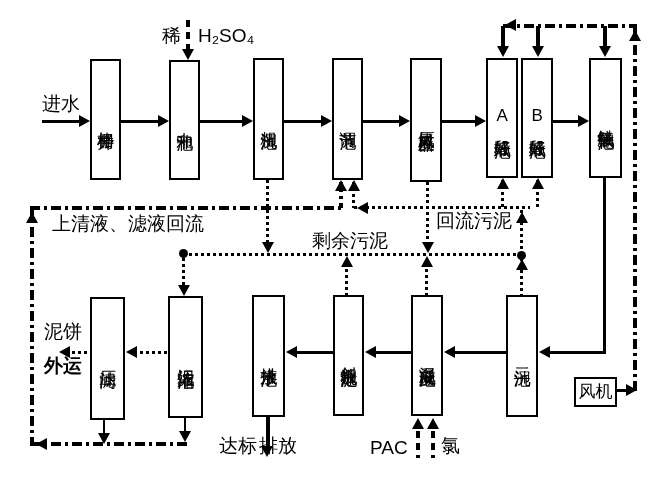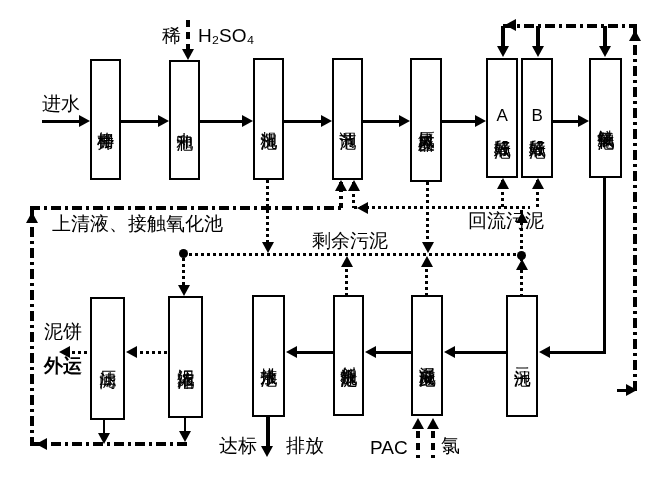--- a/index.html
+++ b/index.html
@@ -46,20 +46,21 @@
   <div class="box" style="left:486px;top:58px;width:32px;height:120px;">A段好氧池</div>
   <div class="box" style="left:521px;top:58px;width:32px;height:120px;">B段好氧池</div>
   <div class="box" style="left:589px;top:58px;width:33px;height:120px;">接触氧化池</div>
 
   <div class="box" style="left:90px;top:297px;width:35px;height:123px;">压滤间</div>
   <div class="box" style="left:168px;top:296px;width:35px;height:122px;">污泥浓缩池</div>
   <div class="box" style="left:252px;top:295px;width:33px;height:122px;">排放水池</div>
   <div class="box" style="left:333px;top:295px;width:31px;height:121px;">斜板沉淀池</div>
   <div class="box" style="left:411px;top:295px;width:32px;height:121px;">混凝反应池</div>
   <div class="box" style="left:506px;top:295px;width:32px;height:122px;">二沉池</div>
+  <div class="box hor" style="left:574px;top:377px;width:43px;height:30px;">风机</div>
 
   <div class="lbl" style="left:42px;top:96px;font-family:Liberation Mono, monospace;">进水</div>
   <div class="ln" style="left:42px;top:120px;width:38px;height:3px;"></div>
   <div class="ah r" style="left:79px;top:115px;"></div>
   <div class="ln" style="left:121px;top:120px;width:38px;height:3px;"></div>
   <div class="ah r" style="left:158px;top:115px;"></div>
   <div class="ln" style="left:200px;top:120px;width:43px;height:3px;"></div>
   <div class="ah r" style="left:242px;top:115px;"></div>
   <div class="ln" style="left:284px;top:120px;width:38px;height:3px;"></div>
   <div class="ah r" style="left:321px;top:115px;"></div>
@@ -92,35 +93,35 @@
   <div class="ah u" style="left:26px;top:212px;"></div>
   <div class="dd-h" style="left:30px;top:206px;width:311px;"></div>
   <div class="dd-v" style="left:339px;top:182px;height:26px;"></div>
   <div class="ah u" style="left:335px;top:180px;"></div>
   <div class="dd-h" style="left:30px;top:442px;width:158px;"></div>
   <div class="ah l" style="left:36px;top:438px;"></div>
   <div class="ln" style="left:103px;top:420px;width:2px;height:16px;"></div>
   <div class="ah d" style="left:98px;top:433px;"></div>
   <div class="ln" style="left:184px;top:418px;width:2px;height:16px;"></div>
   <div class="ah d" style="left:179px;top:431px;"></div>
-  <div class="lbl" style="left:52px;top:214px;">上清液、接触氧化池</div>
+  <div class="lbl" style="left:52px;top:214px;">上清液、滤液回流</div>
 
   <div class="dot-h" style="left:354px;top:206px;width:176px;"></div>
   <div class="dot-v" style="left:352px;top:182px;height:26px;"></div>
   <div class="ah u" style="left:348px;top:180px;"></div>
   <div class="ah l" style="left:357px;top:202px;"></div>
   <div class="dot-v" style="left:501px;top:180px;height:28px;"></div>
   <div class="ah u" style="left:497px;top:178px;"></div>
   <div class="dot-v" style="left:536px;top:180px;height:28px;"></div>
   <div class="ah u" style="left:532px;top:178px;"></div>
   <div class="dot-v" style="left:520px;top:210px;height:85px;"></div>
   <div class="ah u" style="left:516px;top:212px;"></div>
   <div class="jdot" style="left:517px;top:251px;"></div>
   <div class="ah u" style="left:516px;top:259px;"></div>
-  <div class="lbl" style="left:436px;top:211px;margin-left:32px;">回流污泥</div>
+  <div class="lbl" style="left:436px;top:211px;">回流污泥</div>
 
   <div class="dot-h" style="left:183px;top:253px;width:339px;"></div>
   <div class="jdot" style="left:179px;top:249px;"></div>
   <div class="dot-v" style="left:182px;top:258px;height:30px;"></div>
   <div class="ah d" style="left:178px;top:285px;"></div>
   <div class="dot-v" style="left:266px;top:180px;height:66px;"></div>
   <div class="ah d" style="left:262px;top:242px;"></div>
   <div class="dot-v" style="left:426px;top:182px;height:62px;"></div>
   <div class="ah d" style="left:422px;top:242px;"></div>
   <div class="dot-v" style="left:345px;top:263px;height:32px;"></div>
@@ -142,21 +143,21 @@
   <div class="ln" style="left:452px;top:351px;width:54px;height:3px;"></div>
   <div class="ah l" style="left:444px;top:346px;"></div>
   <div class="ln" style="left:374px;top:351px;width:37px;height:3px;"></div>
   <div class="ah l" style="left:365px;top:346px;"></div>
   <div class="ln" style="left:294px;top:351px;width:39px;height:3px;"></div>
   <div class="ah l" style="left:286px;top:346px;"></div>
 
   <div class="ln" style="left:266px;top:417px;width:4px;height:30px;"></div>
   <div class="ah d" style="left:261px;top:446px;"></div>
   <div class="lbl" style="left:219px;top:436px;">达标</div>
-  <div class="lbl" style="left:286px;top:436px;">排放</div>
+  <div class="lbl" style="left:259px;top:436px;">排放</div>
 
   <div class="dsh-v" style="left:416px;top:431px;height:27px;"></div>
   <div class="ah u" style="left:412px;top:418px;"></div>
   <div class="dsh-v" style="left:431px;top:431px;height:27px;"></div>
   <div class="ah u" style="left:427px;top:418px;"></div>
   <div class="lbl" style="left:370px;top:438px;">PAC</div>
   <div class="lbl" style="left:441px;top:436px;">氯</div>
 
 </div>
 

